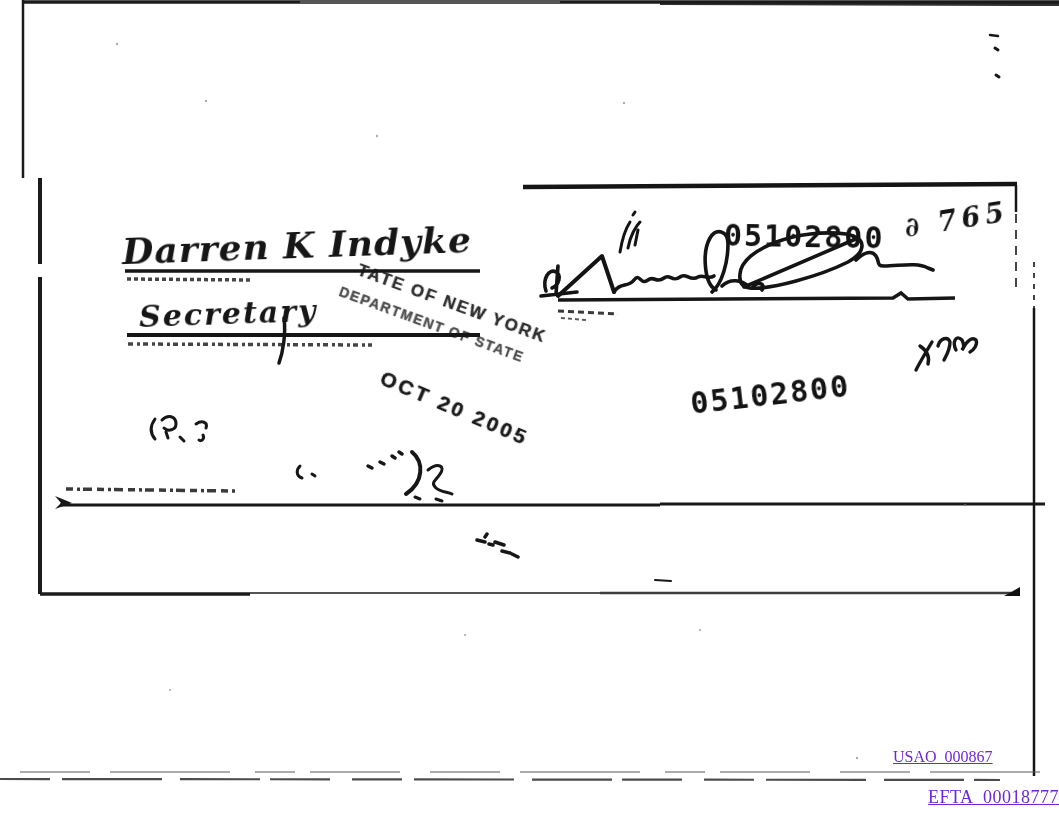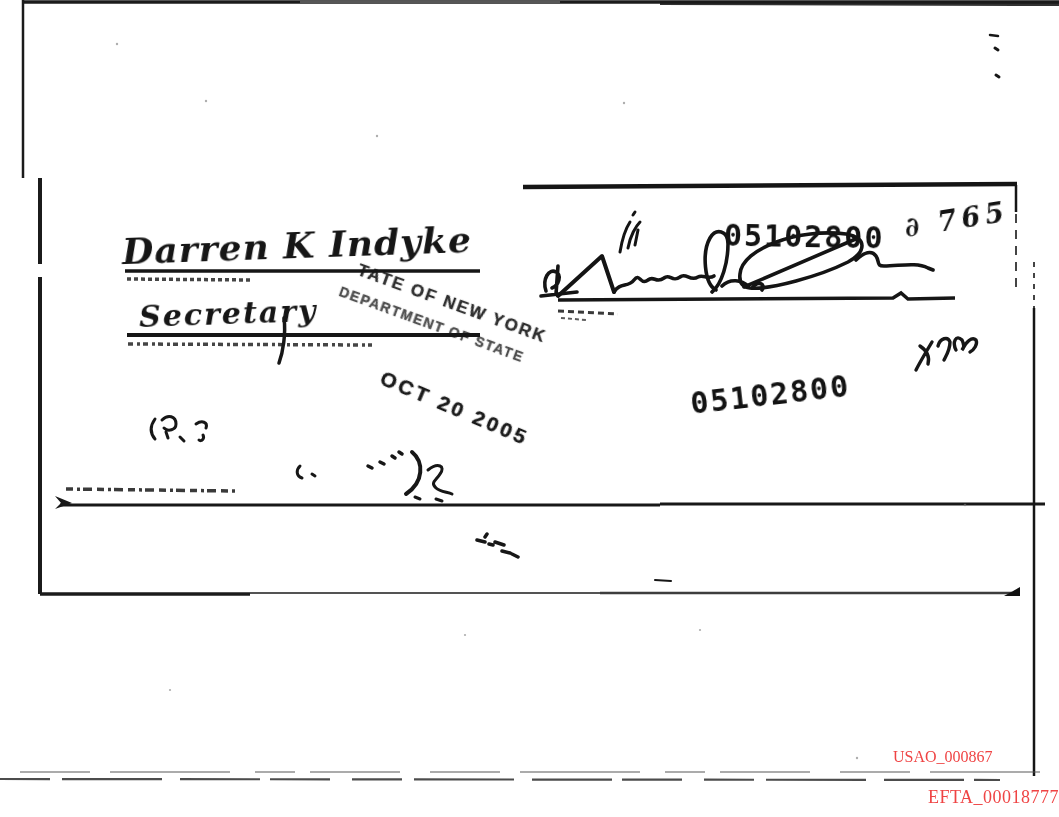--- a/index.html
+++ b/index.html
@@ -37,21 +37,21 @@
   }
   .num1 { left:724px; top:219px; font-size:30px; transform:rotate(1deg); }
   .num2 { left:690px; top:377px; font-size:30px; transform:rotate(-6.5deg); }
 
   .note765 {
     position:absolute; left:904px; top:204px; font-family:"DejaVu Serif",serif;
     font-style:italic; font-weight:bold; font-size:27px; color:#141414;
     transform:rotate(-9deg); letter-spacing:5px; filter:blur(0.3px); white-space:nowrap;
   }
 
-  .bates { position:absolute; font-family:"Liberation Serif",serif; color:#ef4444; white-space:nowrap; }
+  .bates { position:absolute; font-family:"Liberation Serif",serif; color:#6d28d9; white-space:nowrap;text-decoration:underline; }
   .usao { left:893px; top:748px; font-size:16px; }
   .efta { left:928px; top:787px; font-size:18px; letter-spacing:.5px; }
 
   .lineart { position:absolute; left:0; top:0; width:1059px; height:817px; }
 </style>
 </head>
 <body>
 
 <div class="page">
 

